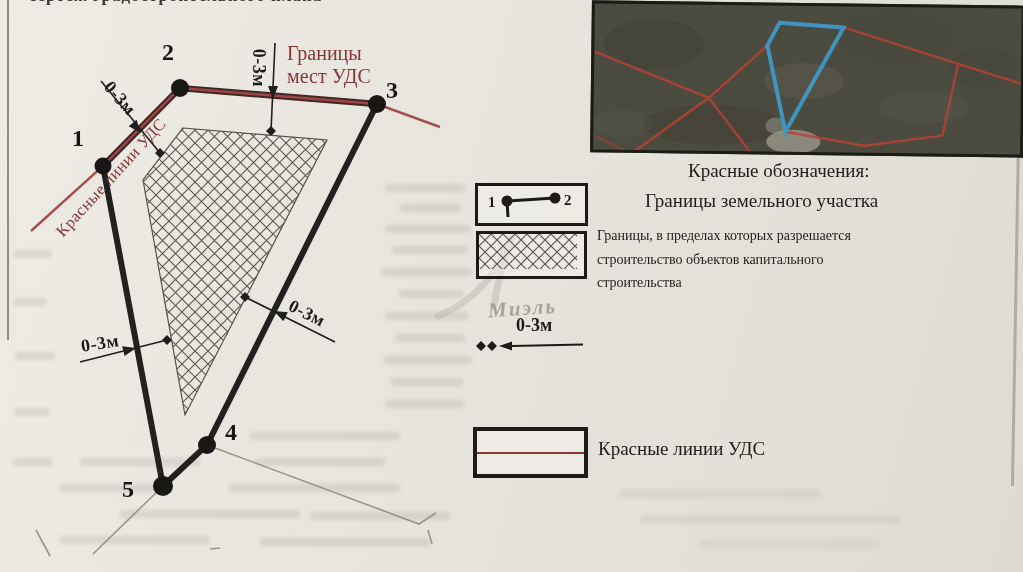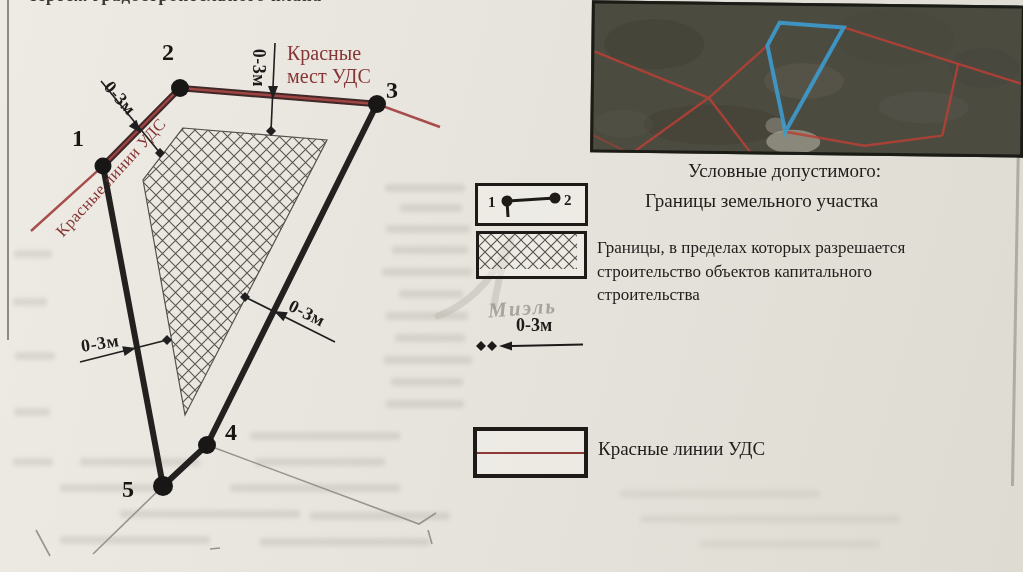--- a/index.html
+++ b/index.html
@@ -35,21 +35,21 @@
   }
   
   .photo{
     left:591px; top:3px; width:427px; height:146px; background:#4c4b40;
     border:3px solid #1c1c17; transform:rotate(.7deg); overflow:hidden;
   }
   
   .legend-title{left:688px; top:160px; font-size:19px; color:#1f1d1b;}
   .legend-text{color:#1f1d1b; white-space:pre-line;}
   .lt1{left:598px; top:190px; width:400px; font-size:19px;margin-left:47px;}
-  .lt2{left:597px; top:236px; width:420px; font-size:17px; line-height:23.5px;}
+  .lt2{left:597px; top:224px; width:420px; font-size:14px; line-height:23.5px;}
   .lt3{left:593px; top:302px; width:428px; font-size:18px; line-height:19.3px;}
   .lt4{left:598px; top:438px; width:300px; font-size:19px;}
   .sym-box{background:rgba(246,244,240,.45);}
   .box1{left:475px; top:183px; width:107px; height:37px; border:3px solid #1d1a18;}
   .box2{left:476px; top:231px; width:105px; height:42px; border:3.5px solid #1d1a18;}
   .box4{left:473px; top:427px; width:107px; height:43px; border:4px solid #1d1a18;}
   .box4 .redline{position:absolute; left:0; right:0; top:50%; height:2.5px; background:#8d3a36; margin-top:-1px;}
   .sym3-label{left:516px; top:315px; font-size:18px; font-weight:bold; color:#1d1b19;}
   
   .bleed{position:absolute; height:8px; background:#7b786f; opacity:.17; filter:blur(2px); border-radius:3px;}
@@ -158,21 +158,21 @@
   <div class="abs pt" style="left:225px;top:420px">4</div>
   <div class="abs pt" style="left:122px;top:477px">5</div>
 
   <div class="abs dim-label" style="left:97px;top:88px;transform:rotate(49deg)">0-3м</div>
   <div class="abs dim-label" style="left:236px;top:58px;transform:rotate(90deg)">0-3м</div>
   <div class="abs dim-label" style="left:284px;top:303px;transform:rotate(27deg)">0-3м</div>
   <div class="abs dim-label" style="left:77px;top:333px;transform:rotate(-9deg)">0-3м</div>
 
   <div class="abs red-diag" style="left:30px;top:158px">Красные линии УДС</div>
   <div class="abs red-top" style="left:287px;top:42px">
-    <span style="display:block">Красные</span>
+    <span style="display:block">Границы</span>
     <span style="display:block">мест УДС</span>
   </div>
 
   <div class="abs watermark" style="left:488px;top:296px">Миэль</div>
 
   <div class="abs photo">
     <svg width="427" height="146" viewBox="0 0 427 146">
 
       <g>
         <ellipse cx="60" cy="40" rx="50" ry="25" fill="#3c3c32" opacity=".35"></ellipse>
@@ -197,21 +197,21 @@
         <polyline points="249,21 364,56 427,75"></polyline>
         <line x1="364" y1="56" x2="349" y2="128"></line>
         <polyline points="349,128 271,139 192,126"></polyline>
         <line x1="0" y1="132" x2="38" y2="150" opacity=".5"></line>
       </g>
 
       <polygon points="185,17 249,21 192,126 173,40" fill="none" stroke="#3d9bcf" stroke-width="4" opacity=".9"></polygon>
     </svg>
   </div>
 
-  <div class="abs legend-title">Условные допустимого:</div>
+  <div class="abs legend-title">Красные обозначения:</div>
 
   <div class="abs sym-box box1">
     <svg width="101" height="31" viewBox="0 0 101 31">
       <line x1="29" y1="15" x2="77" y2="12" stroke="#1d1a18" stroke-width="3"></line>
       <line x1="29" y1="15" x2="30" y2="31" stroke="#1d1a18" stroke-width="3"></line>
       <circle cx="29" cy="15" r="5.5" fill="#1d1a18"></circle>
       <circle cx="77" cy="12" r="5.5" fill="#1d1a18"></circle>
       <text x="10" y="21" font-size="15" font-weight="bold" fill="#1d1a18" font-family="Liberation Serif, DejaVu Serif, serif">1</text>
       <text x="86" y="19" font-size="15" font-weight="bold" fill="#1d1a18" font-family="Liberation Serif, DejaVu Serif, serif">2</text>
     </svg>

